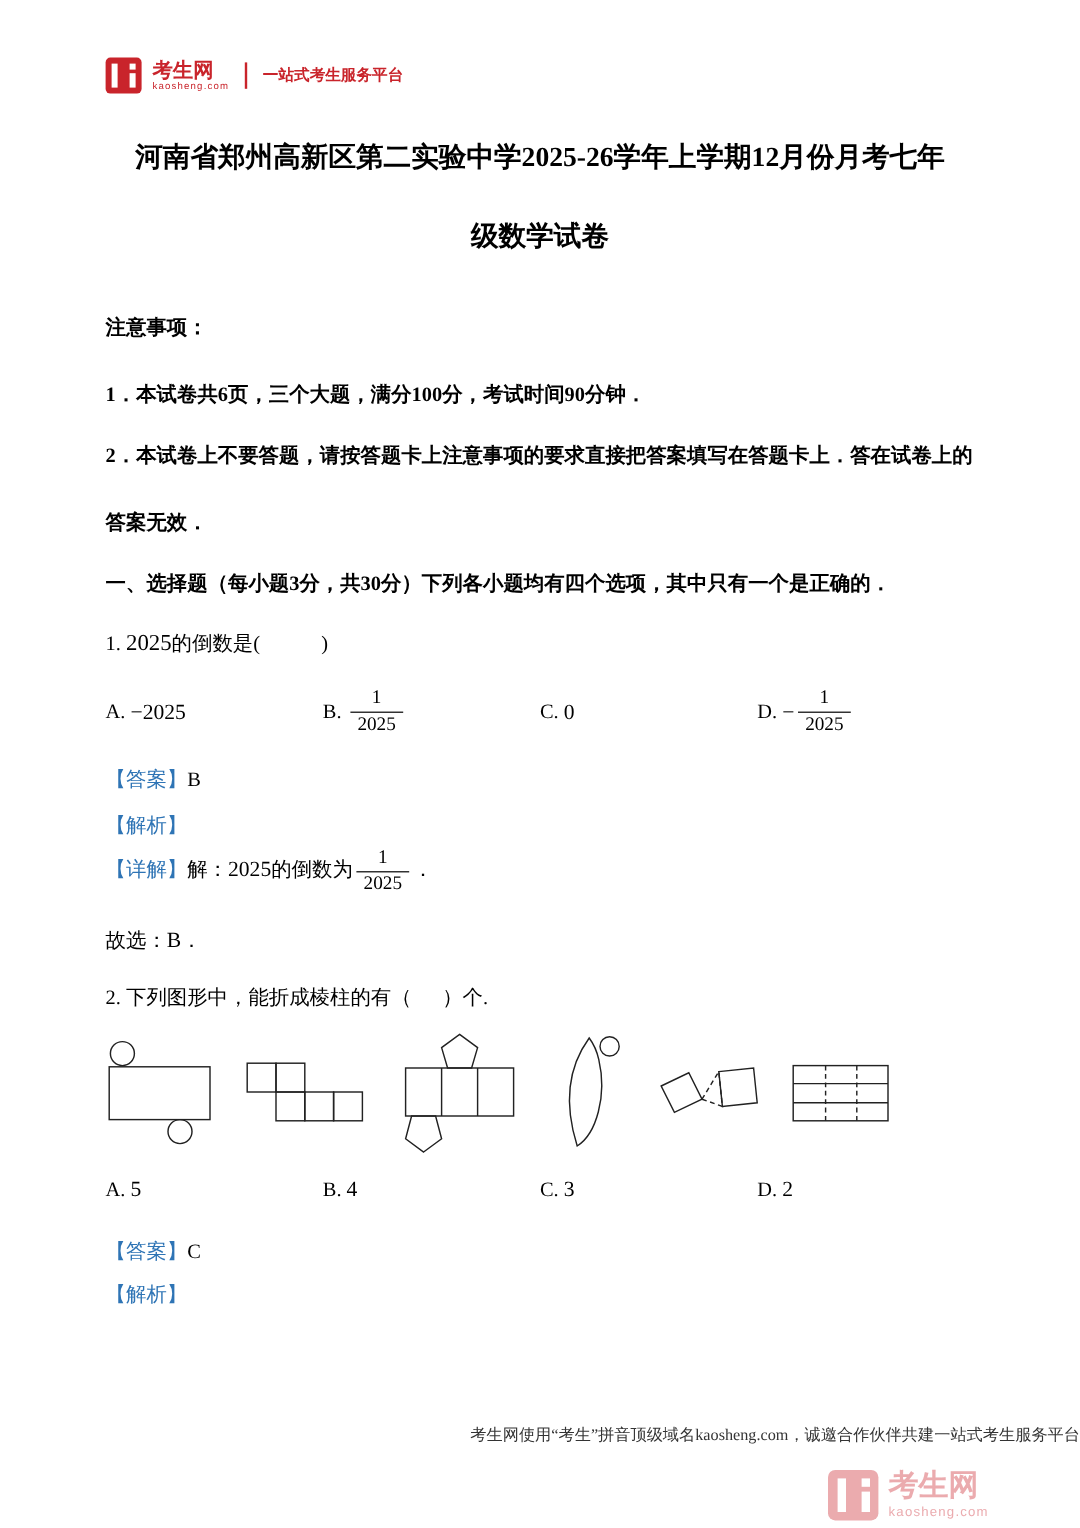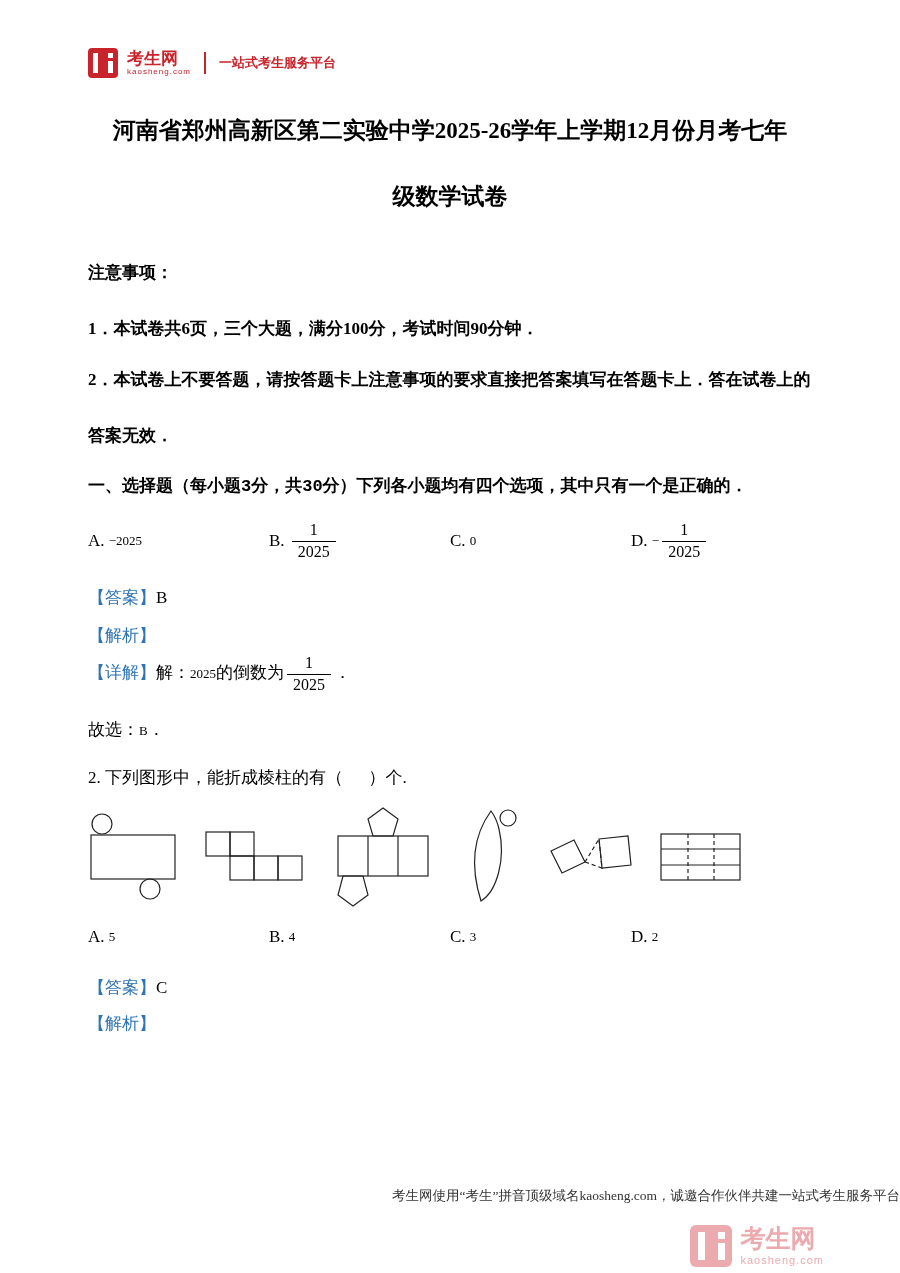--- a/index.html
+++ b/index.html
@@ -30,28 +30,28 @@
                    font-family:"Liberation Sans","DejaVu Sans",sans-serif; }
 
   
   .title { margin-top:20px; text-align:center; font-size:23px; font-weight:700; line-height:66px; }
 
   
   .para { font-size:17px; line-height:2.0; }
   .bold { font-weight:700; }
   .pre  { white-space:pre-wrap; }
   .blue { color:var(--color-label_blue,#2e74b5); }
-  .math { font-family:"Liberation Serif",serif; font-size:13px; }
+  .math { font-family:"Liberation Serif",serif; font-size:18px; }
   .math.big { font-size:19px; }
   .ansletter { font-size:17px; }
 
   .m-notice-head { margin-top:26px; }
   .m-item1 { margin-top:22px; }
   .m-item2 { margin-top:6px; line-height:3.3; }
-  .m-section { margin-top:6px;font-family:Liberation Mono, monospace; }
+  .m-section { margin-top:6px; }
   .m-q1stem { margin-top:14px; }
   .m-optrow { margin-top:16px; }
   .m-ans1 { margin-top:18px; }
   .m-jiexi1 { margin-top:4px; }
   .m-fenxi { margin-top:2px; }
   .m-xiangjie { margin-top:0; }
   .m-guxuan { margin-top:18px; }
   .m-q2stem { margin-top:14px; }
   .m-figs { margin-top:6px; }
   .m-q2opts { margin-top:14px; }
@@ -107,20 +107,21 @@
       <div>河南省郑州高新区第二实验中学2025-26学年上学期12月份月考七年</div>
       <div>级数学试卷</div>
     </div>
 
     <p class="para bold m-notice-head">注意事项：</p>
     <p class="para bold m-item1">1．本试卷共6页，三个大题，满分100分，考试时间90分钟．</p>
     <p class="para bold m-item2">2．本试卷上不要答题，请按答题卡上注意事项的要求直接把答案填写在答题卡上．答在试卷上的答案无效．</p>
 
     <p class="para bold m-section">一、选择题（每小题3分，共30分）下列各小题均有四个选项，其中只有一个是正确的．</p>
 
+    <p class="para m-q1stem"><span>1.</span> <span class="math big">2025</span><span class="pre">的倒数是(            )</span></p>
 
     <div class="opt-row m-optrow">
       <div class="opt"><span>A.</span>&nbsp;<span class="math">−2025</span></div>
       <div class="opt"><span>B.</span>&nbsp;<span class="frac"><span class="num">1</span><span class="den">2025</span></span></div>
       <div class="opt"><span>C.</span>&nbsp;<span class="math">0</span></div>
       <div class="opt"><span>D.</span>&nbsp;<span class="math">−</span><span class="frac"><span class="num">1</span><span class="den">2025</span></span></div>
     </div>
 
     <p class="para m-ans1"><span class="blue">【答案】</span><span class="ansletter">B</span></p>
     <p class="para m-jiexi1"><span class="blue">【解析】</span></p>

